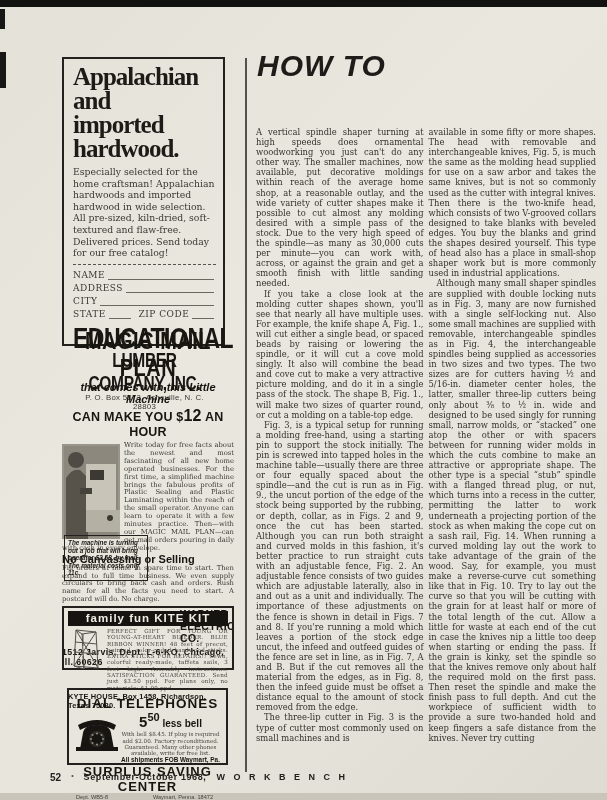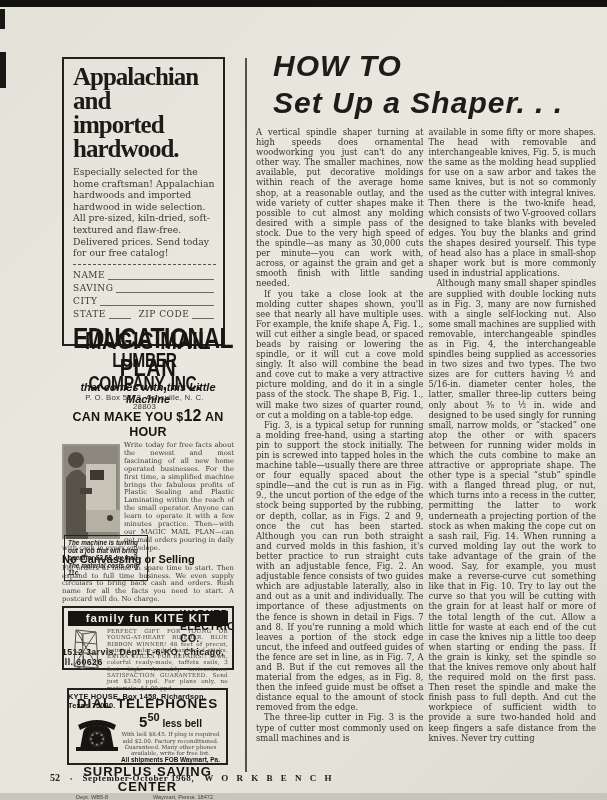--- a/index.html
+++ b/index.html
@@ -83,29 +83,29 @@
   .phone-price .p-sup { font-size:11px; vertical-align:super; }
   .phone-price .p-txt { font-size:10px; }
   .phone-body { font-size:5.6px; line-height:6.2px; text-align:center; color:#45433d; }
   .phone-fob { font-family:"Liberation Sans", sans-serif; font-weight:bold; font-size:6.4px; color:#16150f; }
   .phone-company { font-family:"Liberation Sans", sans-serif; font-weight:bold; font-size:13px;
                    letter-spacing:1px; color:#16150f; text-align:center; margin-top:1px; }
   .phone-dept { display:flex; justify-content:space-between; padding:0 8px 0 2px;
                 font-family:"Liberation Sans", sans-serif; font-size:5.6px; color:#45433d; }
 
   
-  .footer { position:absolute; left:50px; top:772px; font-family:Liberation Serif, serif;
-            font-weight:bold; color:#22211e; font-size:9px; display:flex; align-items:flex-end; }
+  .footer { position:absolute; left:50px; top:772px; font-family:Liberation Sans, sans-serif;
+            font-weight:bold; color:#22211e; font-size:9px; display:flex; align-items:flex-start; }
   .footer .f-num { font-size:10px; }
   .footer .f-dot { margin:0 10px; font-size:7px; color:#55534d; }
   .footer .f-issue { letter-spacing:0.6px; }
   .footer .f-mag { letter-spacing:3px; margin-left:10px; }
 
   
-  .headline { position:absolute; left:273px; top:47px; font-family:"Liberation Sans", sans-serif;
+  .headline { position:absolute; left:257px; top:47px; font-family:"Liberation Sans", sans-serif;
               font-style:italic; font-weight:bold; color:#1d1c19; font-size:30px; line-height:37px;
               letter-spacing:1px; }
   .article-cols { position:absolute; left:256px; top:127px; width:340px; height:666px;
                   display:flex; gap:5px; overflow:hidden; }
   .acol { width:168px; font-size:8.4px; line-height:10.1px; text-align:justify; color:#34322d; }
   .acol p { text-indent:8px; }
   .acol p.noindent { text-indent:0; }
 </style>
 </head>
 <body>
@@ -125,21 +125,21 @@
       <div>imported</div>
       <div>hardwood.</div>
     </div>
     <div class="lumber-body">Especially selected for the home craftsman! Appalachian hardwoods and imported hardwood in wide selection. All pre-sized, kiln-dried, soft-textured and flaw-free. Delivered prices. Send today for our free catalog!</div>
     <div class="coupon">
       <div class="coupon-row">
         <span>NAME</span>
         <span class="coupon-line"></span>
       </div>
       <div class="coupon-row">
-        <span>SAVING</span>
+        <span>ADDRESS</span>
         <span class="coupon-line"></span>
       </div>
       <div class="coupon-row">
         <span>CITY</span>
         <span class="coupon-line"></span>
       </div>
       <div class="coupon-row">
         <span>STATE</span>
         <span class="coupon-line"></span>
         <span class="coupon-zip">ZIP CODE</span>
@@ -229,21 +229,20 @@
 
   <div class="footer">
     <span class="f-num">52</span>
     <span class="f-dot">•</span>
     <span class="f-issue">September-October  1968,</span>
     <span class="f-mag">W O R K B E N C H</span>
   </div>
 
   <div class="headline">
     <div>HOW TO</div>
-    <div>Set Up a Shaper. . .</div>
   </div>
 
   <div class="article-cols">
     <div class="acol">
       <p class="noindent">A vertical spindle shaper turning at high speeds does ornamental woodworking you just can't do any other way. The smaller machines, now available, put decorative moldings within reach of the average home shop, at a reasonable outlay, and the wide variety of cutter shapes make it possible to cut almost any molding desired with a simple pass of the stock. Due to the very high speed of the spindle—as many as 30,000 cuts per minute—you can work with, across, or against the grain and get a smooth finish with little sanding needed.</p>
       <p>If you take a close look at the molding cutter shapes shown, you'll see that nearly all have multiple uses. For example, the knife shape A, Fig. 1., will cut either a single bead, or spaced beads by raising or lowering the spindle, or it will cut a cove mold singly. It also will combine the bead and cove cut to make a very attractive picture molding, and do it in a single pass of the stock. The shape B, Fig. 1., will make two sizes of quarter round, or cut a molding on a table-top edge.</p>
       <p>Fig. 3, is a typical setup for running a molding free-hand, using a starting pin to support the stock initially. The pin is screwed into tapped holes in the machine table—usually there are three or four equally spaced about the spindle—and the cut is run as in Fig. 9., the uncut portion of the edge of the stock being supported by the rubbing, or depth, collar, as in Figs. 2 and 9, once the cut has been started. Although you can run both straight and curved molds in this fashion, it's better practice to run straight cuts with an adjustable fence, Fig. 2. An adjustable fence consists of two guides which are adjustable laterally, also in and out as a unit and individually. The importance of these adjustments on the fence is shown in detail in Figs. 7 and 8. If you're running a mold which leaves a portion of the stock edge uncut, the infeed and outfeed guides of the fence are set in line, as in Fig. 7, A and B. But if the cut removes all the material from the edges, as in Fig. 8, then the infeed guide must be offset a distance equal to the amount of stock removed from the edge.</p>
       <p>The three-lip cutter in Fig. 3 is the type of cutter most commonly used on small machines and is</p>
     </div>
     <div class="acol">

